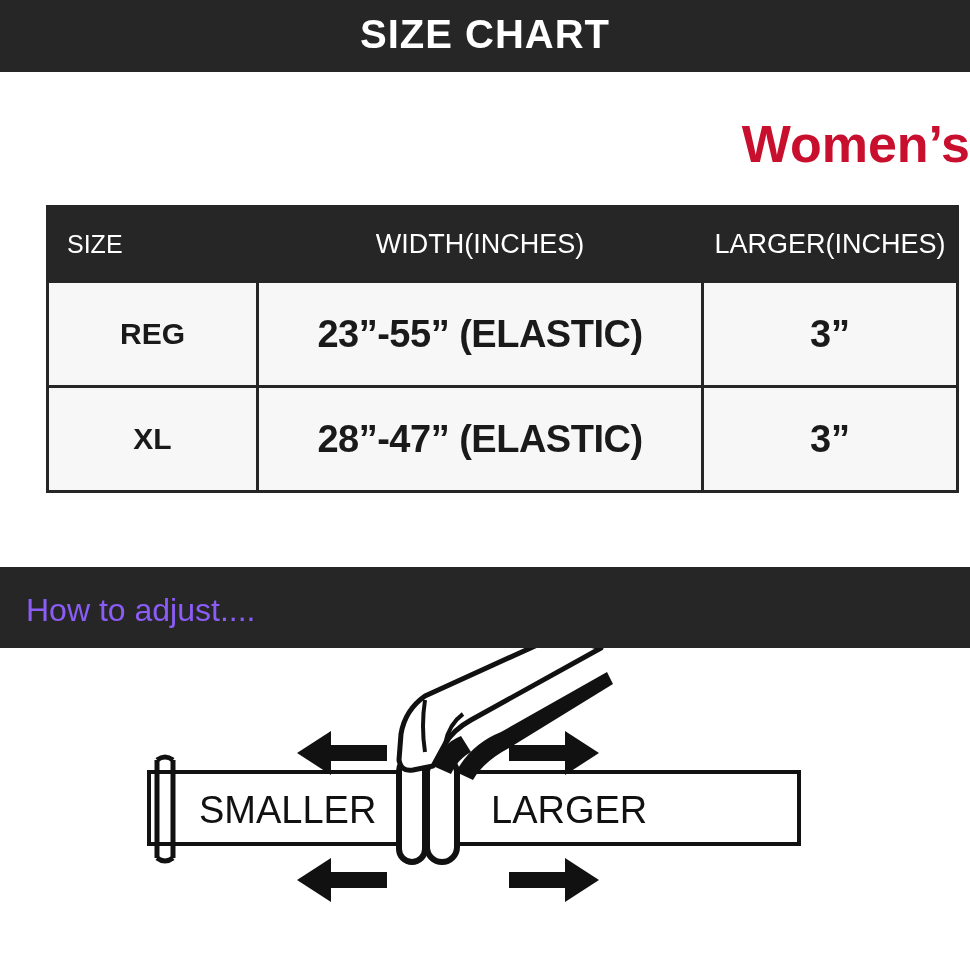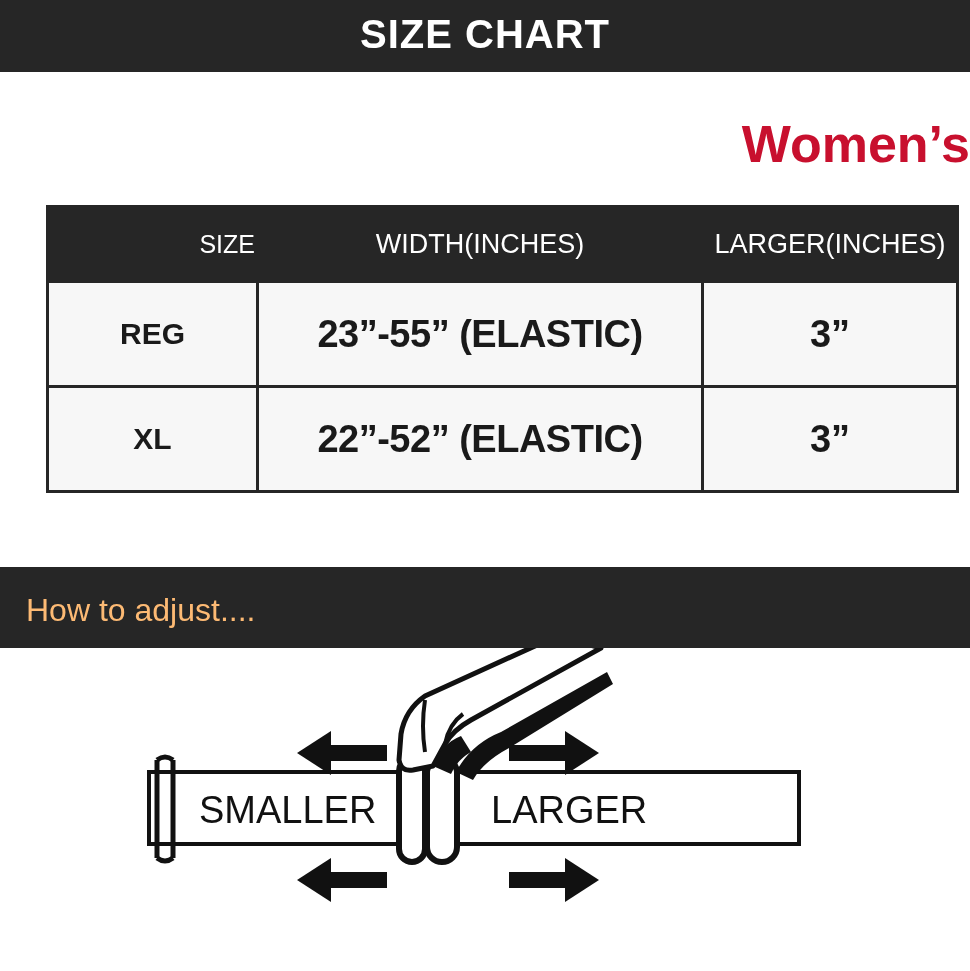--- a/index.html
+++ b/index.html
@@ -84,21 +84,21 @@
   }
   table.size-table thead th {
     background: #262626;
     color: #ffffff;
     font-weight: normal;
     font-size: 27px;
     height: 70px;
     border-color: #262626;
   }
   table.size-table thead th.col-size {
-    text-align: right;
+    text-align: left;
     padding-left: 18px;
     font-size: 25px;
   }
   .col-size  { width: 188px; }
   .col-waist { width: 440px; }
   .col-width { width: 250px; }
 
   table.size-table tbody td {
     background: #f7f7f7;
     height: 100px;
@@ -121,21 +121,21 @@
     position: absolute;
     left: 0;
     top: 571px;
     width: 970px;
     height: 77px;
     background: #262626;
     display: flex;
     align-items: center;
   }
   .adjust-bar-label {
-    color: #fdba74;
+    color: #8b5cf6;
     font-size: 32px;
     padding-left: 26px;
     line-height: 1;
   }
 
   
   .illustration {
     position: absolute;
     left: 1px;
     top: 648px;
@@ -172,21 +172,21 @@
           </tr>
         </thead>
         <tbody>
           <tr>
             <td class="cell-size">REG</td>
             <td class="cell-waist">23”-55” (ELASTIC)</td>
             <td class="cell-width">3”</td>
           </tr>
           <tr>
             <td class="cell-size">XL</td>
-            <td class="cell-waist">22”-52” (ELASTIC)</td>
+            <td class="cell-waist">28”-47” (ELASTIC)</td>
             <td class="cell-width">3”</td>
           </tr>
         </tbody>
       </table>
     </div>
   </div>
 
   <div class="adjust-bar">
     <div class="adjust-bar-label">How to adjust....</div>
   </div>

